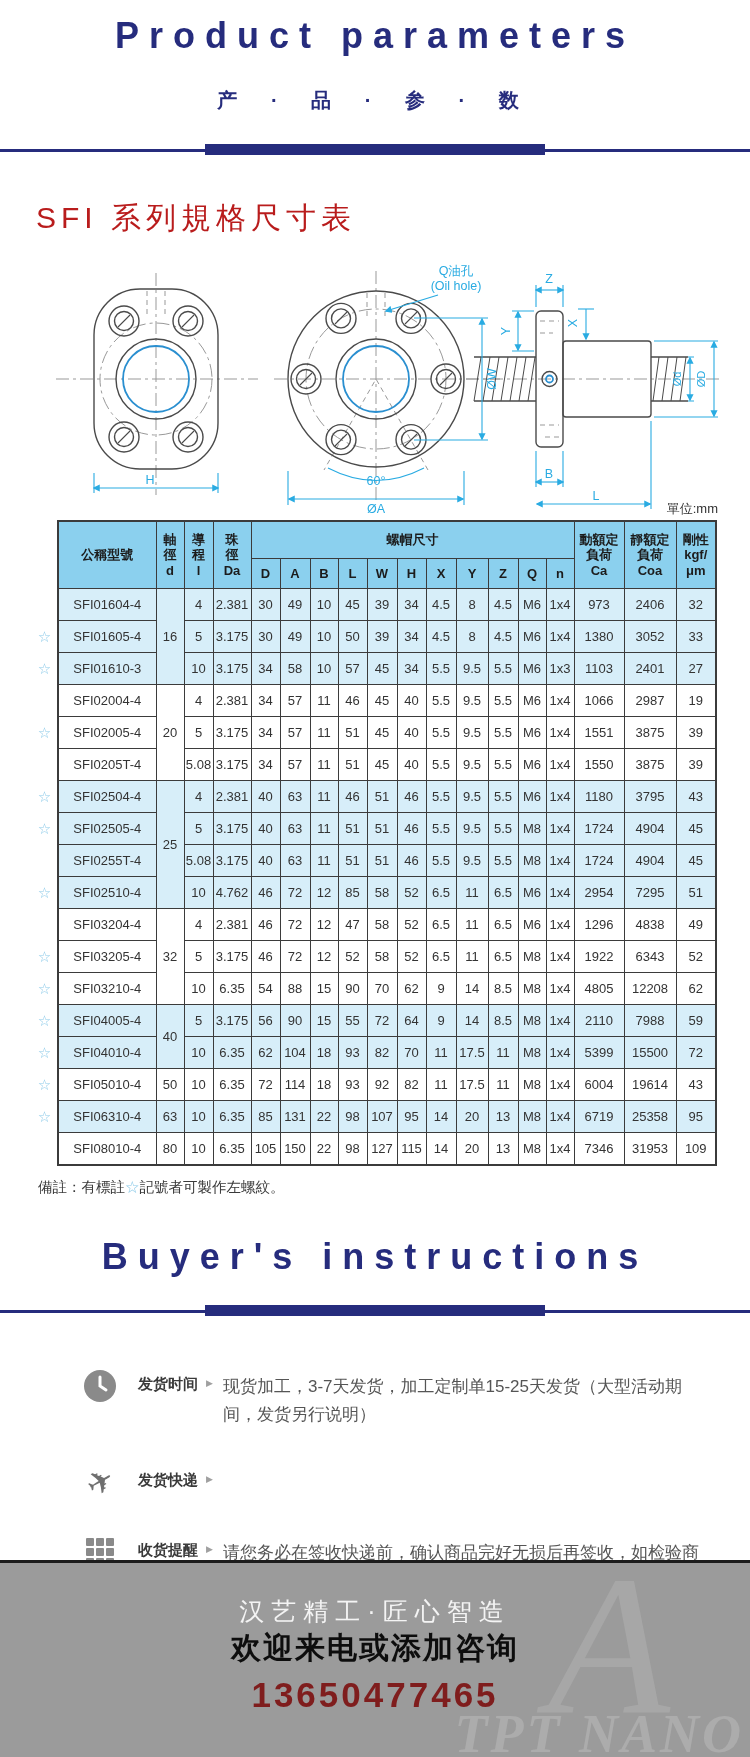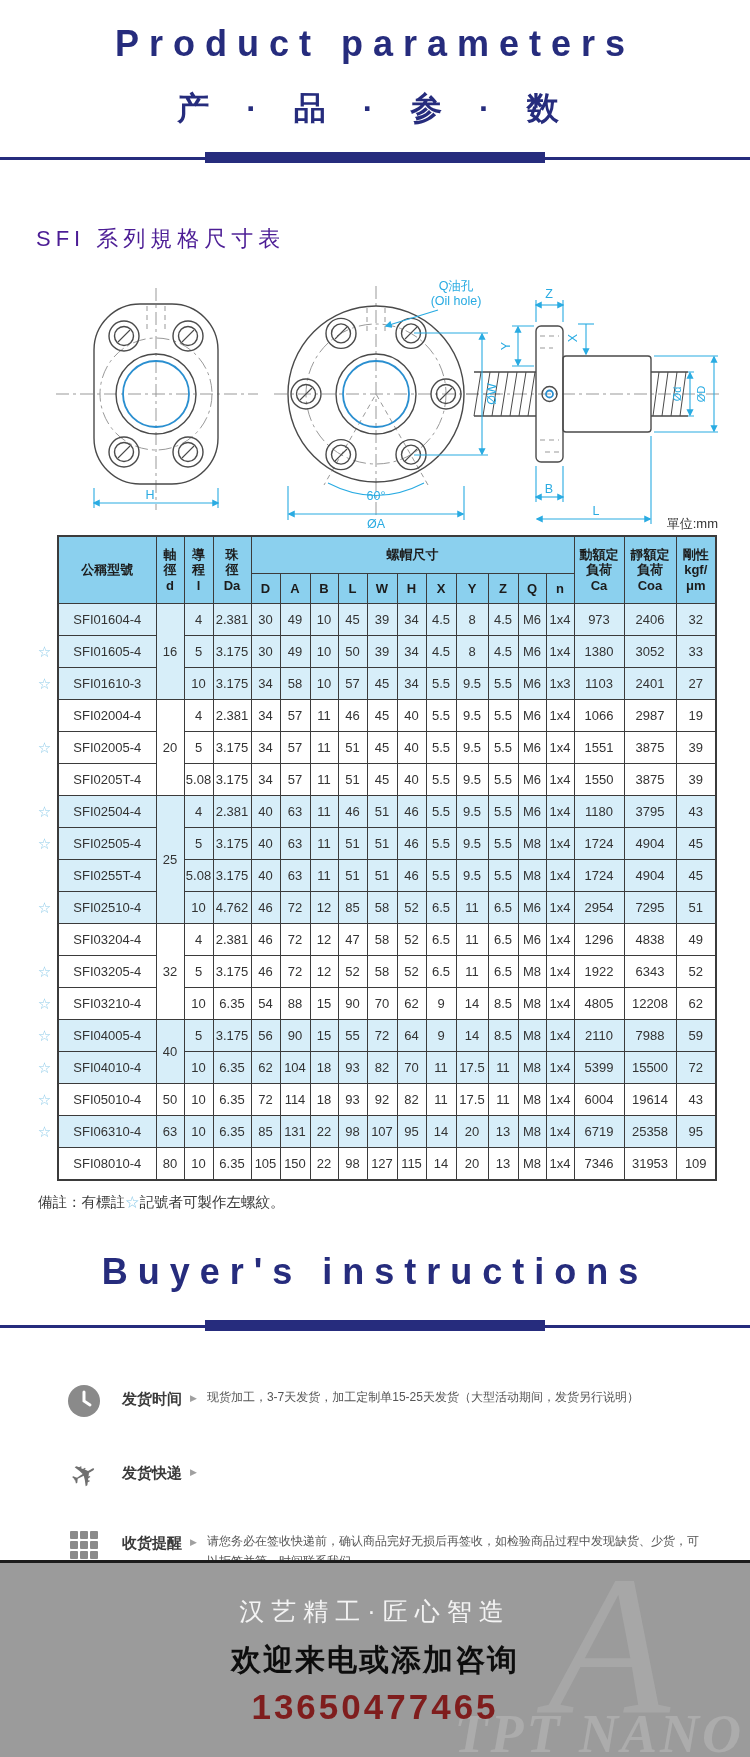--- a/index.html
+++ b/index.html
@@ -1,26 +1,26 @@
 <!DOCTYPE html>
 <html><head>
 <meta charset="utf-8">
 <style>
   html,body{margin:0;padding:0;}
   body{width:750px;height:1757px;background:#ffffff;position:relative;overflow:hidden;
        font-family:"Liberation Sans",sans-serif;}
   
-  .hdr{text-align:center;padding-top:22px;}
+  .hdr{text-align:center;padding-top:14px;}
   .hdr-en{color:#262c7d;font-size:36px;font-weight:600;letter-spacing:10px;line-height:44px;}
-  .hdr-cn{color:#262c7d;font-size:32px;font-weight:600;letter-spacing:14px;line-height:36px;margin-top:24px;}
+  .hdr-cn{color:#262c7d;font-size:20px;font-weight:600;letter-spacing:14px;line-height:36px;margin-top:24px;}
   .divider{position:relative;height:12px;margin-top:26px;}
   .divider .line{position:absolute;left:0;right:0;top:5px;height:3px;background:#262c7d;}
   .divider .bar{position:absolute;left:50%;transform:translateX(-50%);top:0;width:340px;height:11px;background:#262c7d;}
   
-  .sec-title{margin:60px 0 0 36px;font-size:22px;letter-spacing:5px;color:#4c1d95;}
+  .sec-title{margin:42px 0 0 36px;font-size:30px;letter-spacing:5px;color:#b91c1c;}
   
   .drawing{display:block;margin:20px 0 0 26px;}
   .unit{ text-align:right;margin:-14px 32px 2px 0;font-size:13px;color:#333;}
   
   table.spec{border-collapse:collapse;table-layout:fixed;margin:2px 0 0 32px;}
   .spec th,.spec td{border:1px solid #3b3b3b;font-size:13px;text-align:center;vertical-align:middle;
                     padding:0;color:#333;height:31px;overflow:hidden;}
   .spec thead th{background:#8bd0ee;font-weight:bold;color:#1c1c1c;}
   .spec thead tr:first-child th{height:36px;}
   .spec .sub-th{height:29px;}
@@ -30,39 +30,39 @@
   .edge-l{border-left-width:2px !important;}
   .edge-r{border-right-width:2px !important;}
   .edge-t{border-top-width:2px !important;}
   .edge-b{border-bottom-width:2px !important;margin-left:12px;}
   .th-stack{white-space:pre-line;line-height:1.18;font-size:12.5px;}
   .c-model{font-size:13px;}
   
   .note{margin:12px 0 0 38px;font-size:14.5px;color:#3a3a3a;}
   .note .star{color:#8ecbe9;}
   
-  .instr{margin:52px 0 0 0;}
+  .instr{margin:52px 0 0 16px;}
   .instr-row{display:flex;align-items:flex-start;margin:0 40px 36px 62px;}
   .instr-icon{width:44px;flex:0 0 44px;text-align:center;color:#7d7d7d;}
   .plane{font-family:"DejaVu Sans",sans-serif;font-size:32px;display:inline-block;transform:rotate(-30deg);color:#6f6f6f;line-height:34px;}
   .grid9{display:grid;grid-template-columns:repeat(3,8px);grid-gap:2px;margin:3px auto 0;width:28px;}
   .grid9 b{width:8px;height:8px;background:#8a8a8a;border-radius:1px;}
   .instr-label{font-size:15px;font-weight:bold;color:#3a3a3a;white-space:nowrap;margin:6px 8px 0 16px;}
   .instr-arrow{font-size:9px;color:#a0a0a0;margin:9px 10px 0 0;}
-  .instr-text{font-size:12px;color:#555;line-height:1.65;margin-top:4px;flex:1;}
+  .instr-text{font-size:17px;color:#555;line-height:1.65;margin-top:4px;flex:1;}
   
   .footer{position:absolute;left:0;bottom:0;width:750px;height:194px;background:#9b9b9b;
           border-top:3px solid #1d1d1d;overflow:hidden;}
   .wm-a{position:absolute;right:80px;top:-18px;font-family:"Liberation Serif",serif;font-style:italic;
         font-size:200px;color:#a7a7a7;line-height:1;}
   .wm-txt{position:absolute;right:6px;bottom:-8px;font-family:"Liberation Serif",serif;font-style:italic;
           font-weight:bold;font-size:54px;color:#acacac;letter-spacing:3px;}
   .footer-inner{position:relative;text-align:center;z-index:2;}
   .f-brand{color:#f4f4f4;font-size:25px;letter-spacing:7px;margin-top:32px;}
-  .f-welcome{color:#0d0d0d;font-size:30px;font-weight:bold;letter-spacing:2px;margin-top:12px;}
+  .f-welcome{color:#0d0d0d;font-size:30px;font-weight:bold;letter-spacing:2px;margin-top:0;}
   .f-phone{color:#7f1d1d;font-size:35px;font-weight:bold;letter-spacing:3px;margin-top:6px;}
 </style>
 </head>
 <body>
 
 <div class="hdr">
   <div class="hdr-en">Product parameters</div>
   <div class="hdr-cn">产 · 品 · 参 · 数</div>
   <div class="divider">
     <div class="line"></div>

